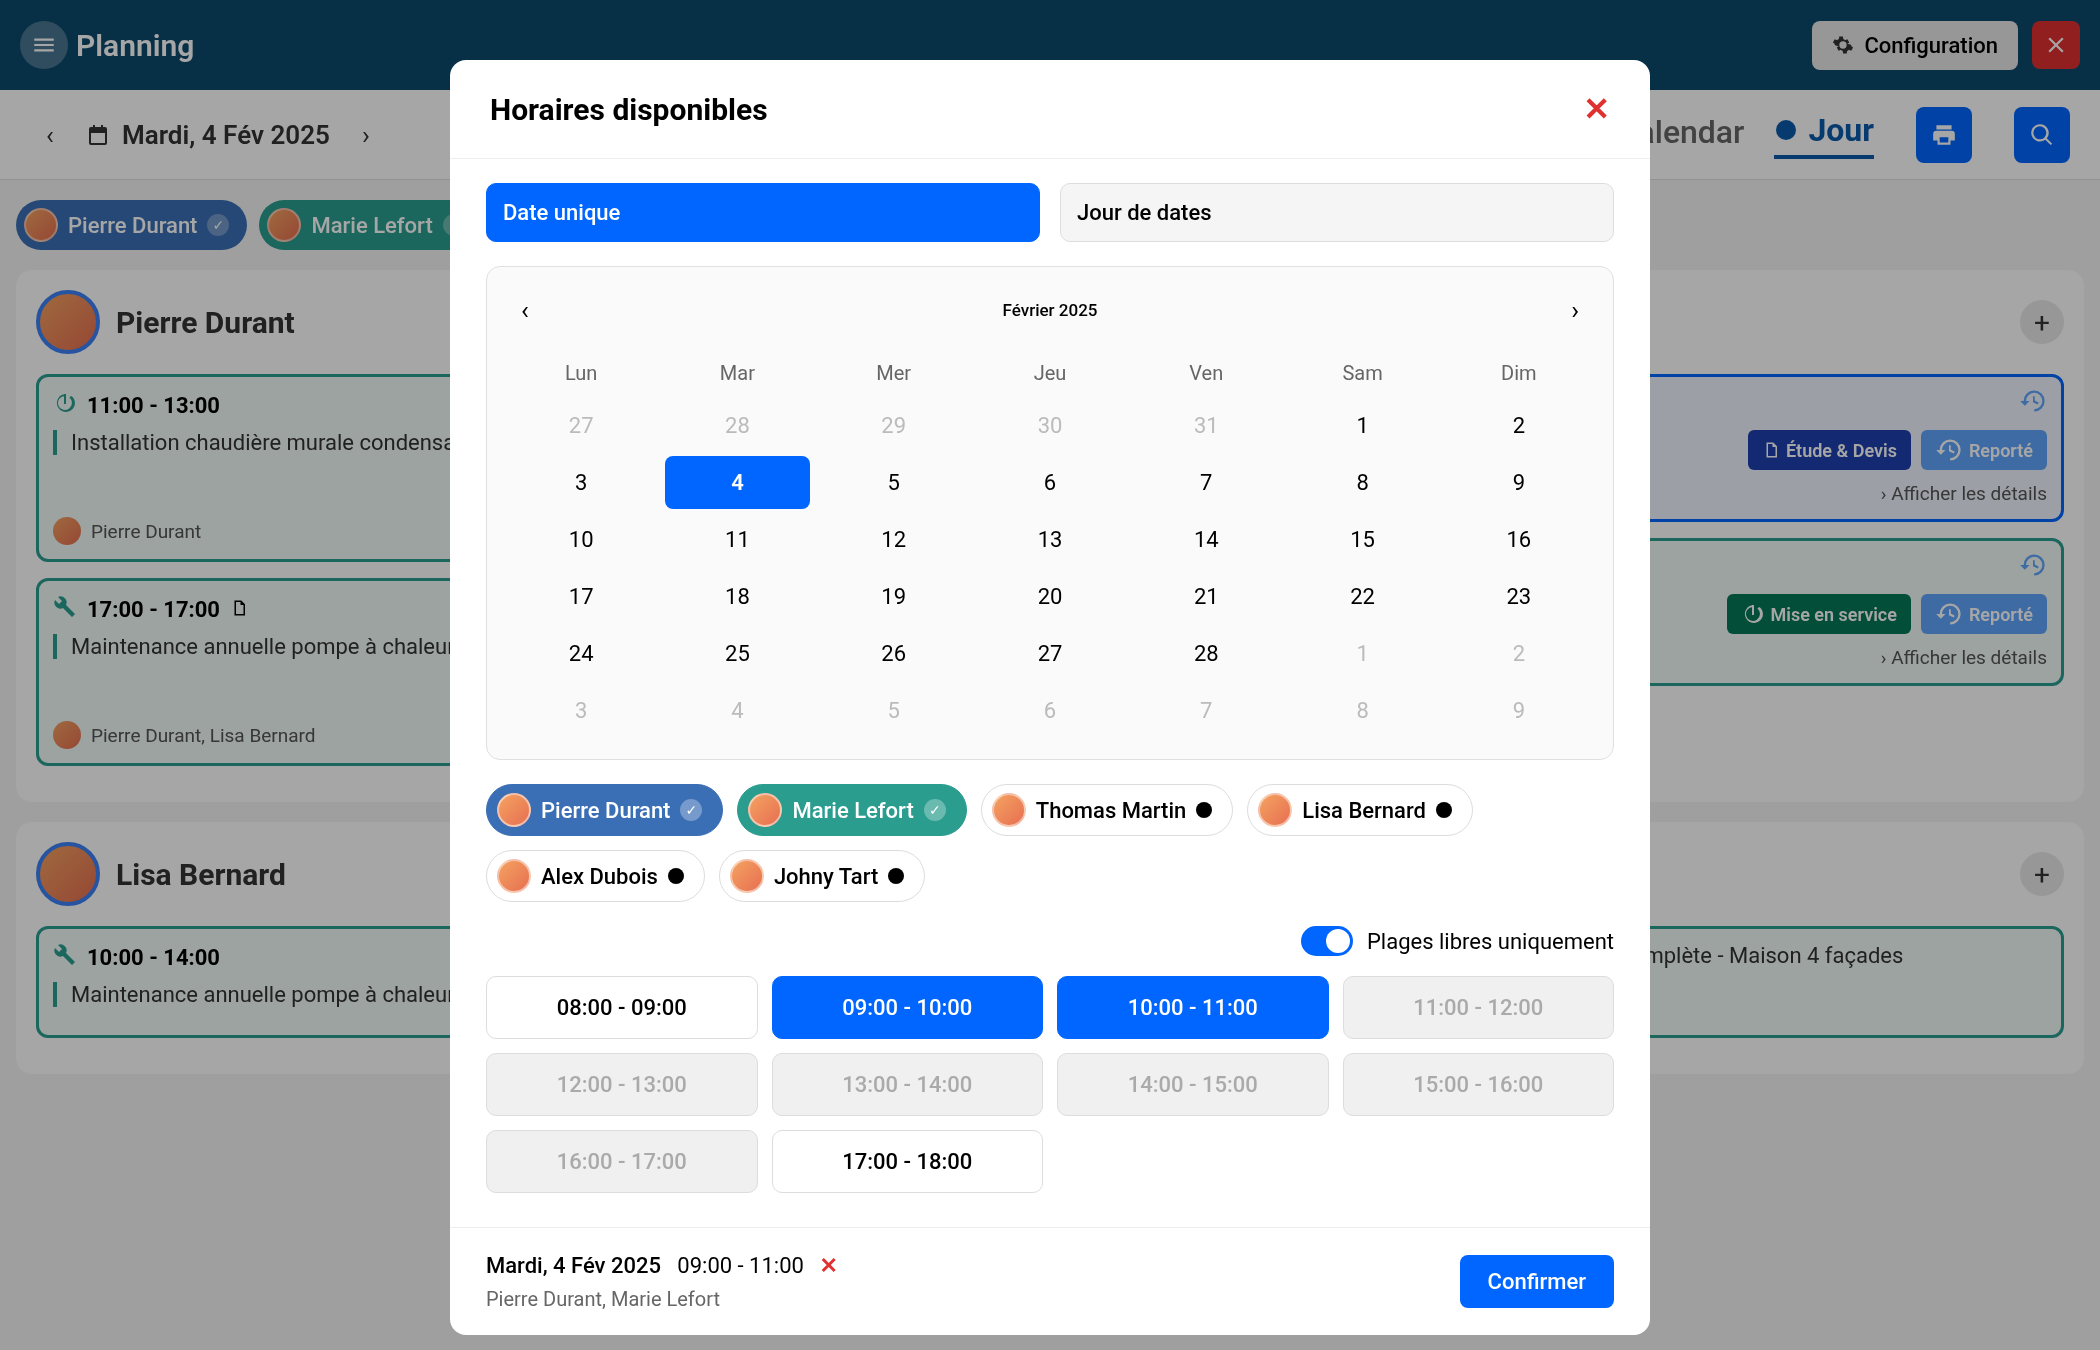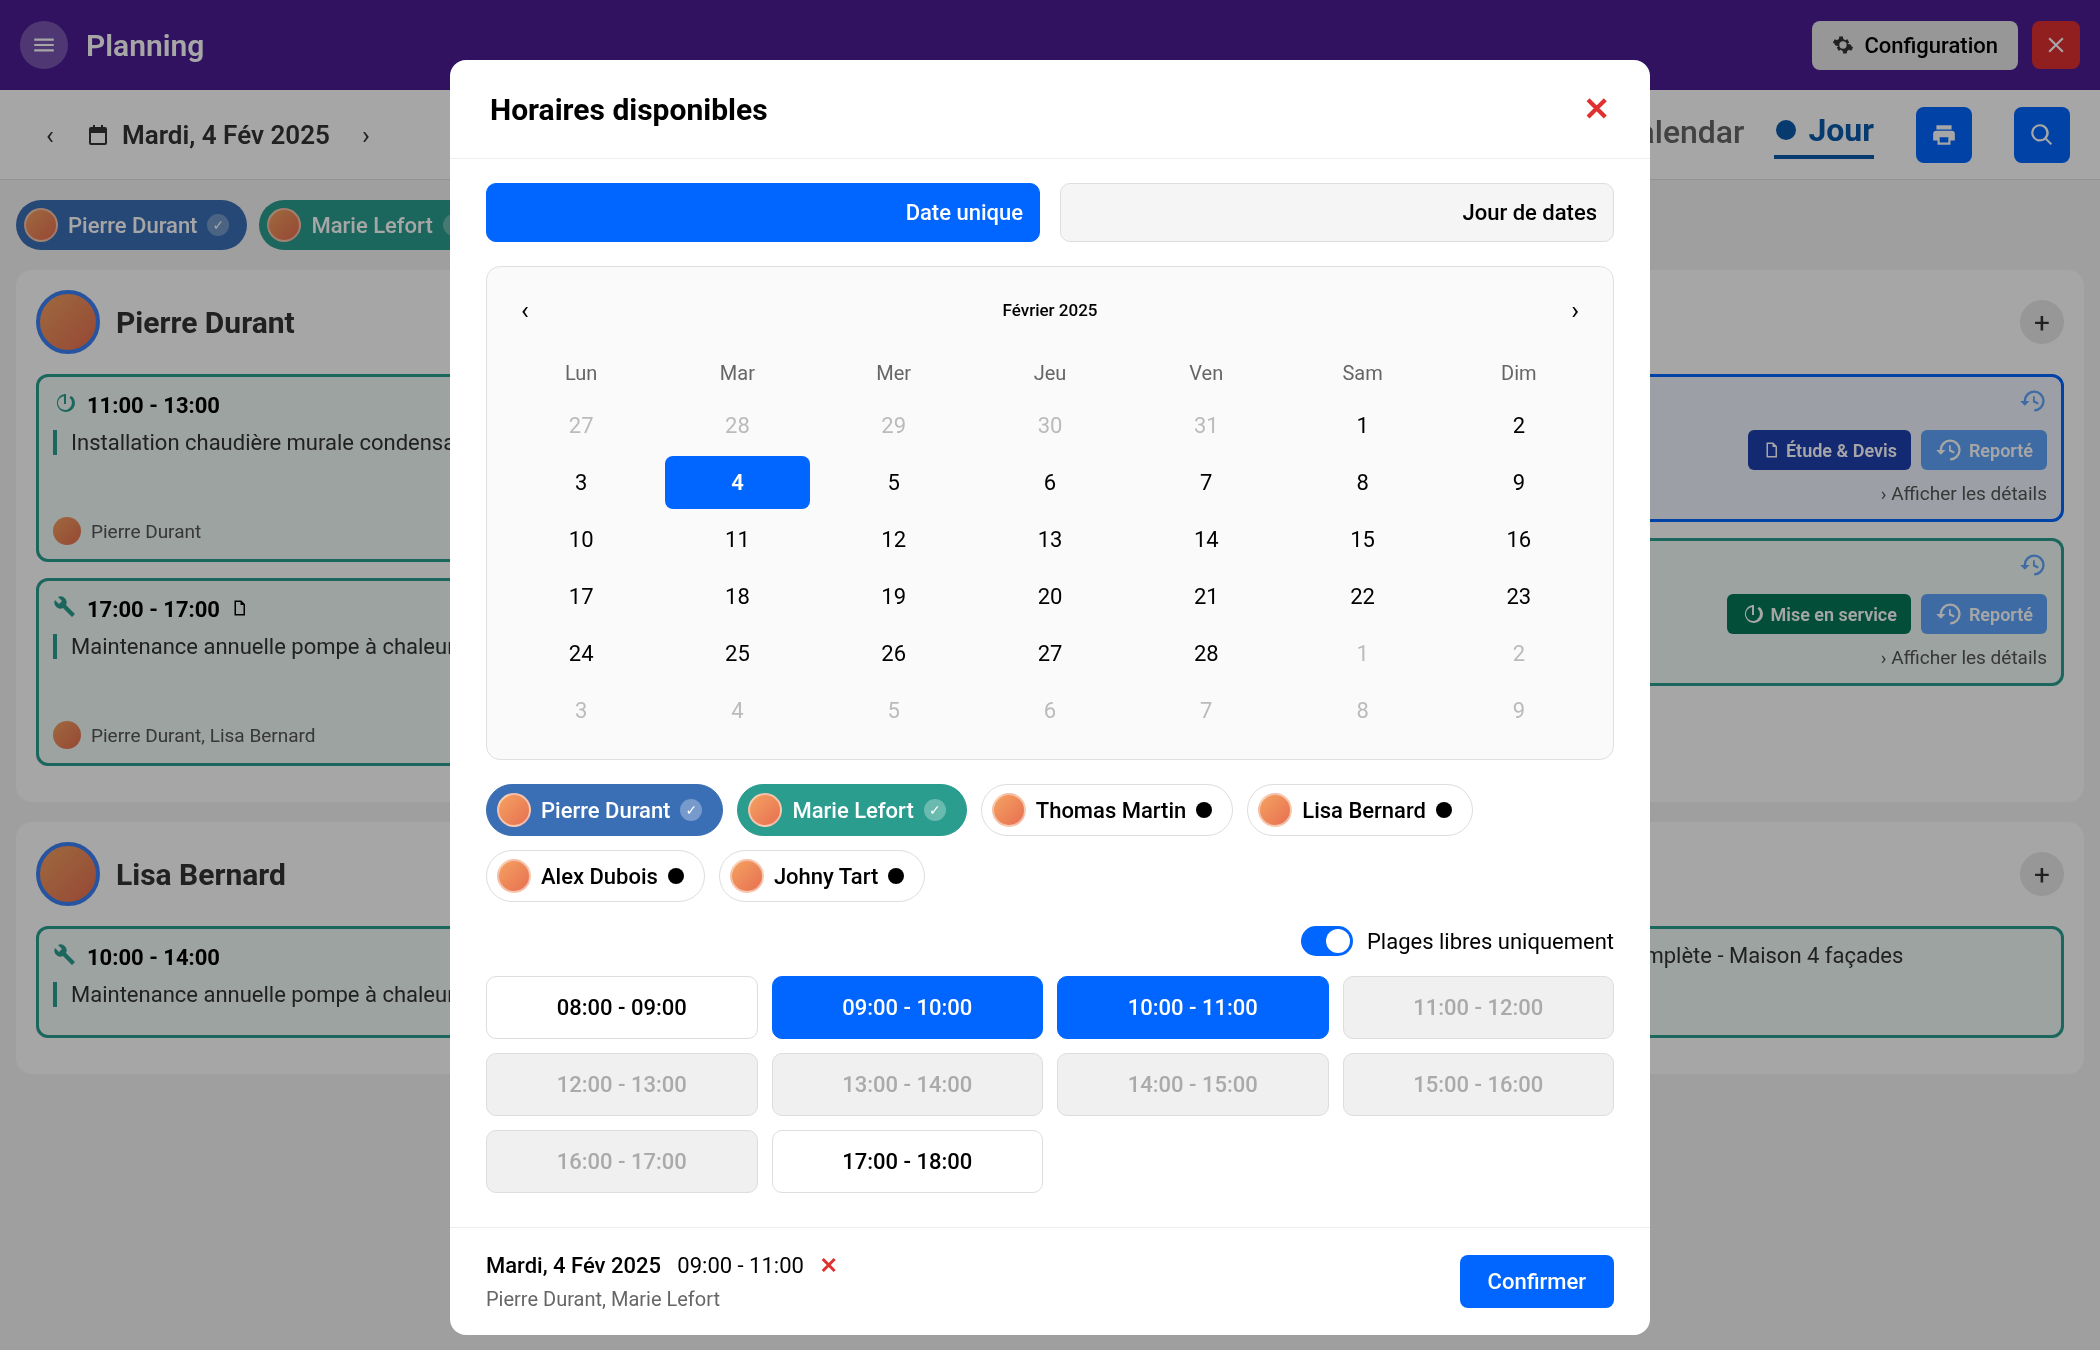--- a/index.html
+++ b/index.html
@@ -1,17 +1,17 @@
 <!DOCTYPE html>
 <html><head>
 <meta charset="utf-8">
 <style>
 *{box-sizing:border-box;margin:0;padding:0;font-family:-apple-system,BlinkMacSystemFont,"Segoe UI",Roboto,sans-serif}
 body{background:#f5f5f5;width:2100px;height:1350px;overflow:hidden;position:relative}
-.topbar{background:#4c1d95;height:90px;display:flex;align-items:center;padding:12px 20px;gap:18px}
+.topbar{background:#0c4a6e;height:90px;display:flex;align-items:center;padding:12px 20px;gap:8px}
 .hamburger{width:48px;height:48px;border-radius:50%;background:rgba(255,255,255,.25);display:flex;align-items:center;justify-content:center;cursor:pointer}
 .hamburger svg{width:26px;height:26px;fill:#fff}
 .app-title{color:#fff;font-size:30px;font-weight:600}
 .topbar-right{margin-left:auto;display:flex;gap:14px}
 .config-btn{background:#e8e8e8;border:none;border-radius:8px;padding:12px 20px;font-size:22px;font-weight:500;display:flex;align-items:center;gap:10px;cursor:pointer}
 .close-top{background:#e03131;border:none;width:48px;height:48px;border-radius:8px;display:flex;align-items:center;justify-content:center;cursor:pointer}
 .close-top svg{width:26px;height:26px;fill:#fff}
 .subbar{background:#fff;height:90px;display:flex;align-items:center;padding:0 30px;border-bottom:1px solid #e0e0e0}
 .nav-arrow{width:40px;height:40px;display:flex;align-items:center;justify-content:center;cursor:pointer;color:#333;font-size:26px}
 .date-label{display:flex;align-items:center;gap:12px;font-size:26px;font-weight:600;color:#333;margin:0 16px}
@@ -49,21 +49,21 @@
 .mini-av{width:28px;height:28px;border-radius:50%;background:linear-gradient(135deg,#f4a261,#e76f51)}
 .details-link{text-align:right;font-size:19px;color:#555;cursor:pointer}
 .corner-icon{position:absolute;top:10px;right:10px;width:32px;height:32px;color:#60a5fa}
 .overlay{position:absolute;inset:0;background:rgba(0,0,0,.35);display:flex;align-items:flex-start;justify-content:center;padding-top:60px}
 .modal{background:#fff;border-radius:16px;width:1200px;max-height:1280px;display:flex;flex-direction:column;overflow:hidden}
 .modal-head{display:flex;align-items:center;justify-content:space-between;padding:30px 40px;border-bottom:1px solid #eee}
 .modal-title{font-size:30px;font-weight:700}
 .modal-close{font-size:32px;color:#e03131;cursor:pointer;font-weight:700}
 .modal-body{padding:24px 36px;overflow-y:auto}
 .seg{display:flex;gap:20px;margin-bottom:24px}
-.seg-btn{flex:1;padding:16px;border-radius:10px;font-size:22px;font-weight:500;text-align:right;cursor:pointer;border:1px solid #ddd;background:#f5f5f5}
+.seg-btn{flex:1;padding:16px;border-radius:10px;font-size:22px;font-weight:500;text-align:left;cursor:pointer;border:1px solid #ddd;background:#f5f5f5}
 .seg-btn.active{background:#0066ff;color:#fff;border-color:#0066ff}
 .cal-box{border:1px solid #e0e0e0;border-radius:14px;padding:20px 16px;background:#fafafa;margin-bottom:24px}
 .cal-nav{display:flex;align-items:center;justify-content:space-between;margin-bottom:16px;padding:0 10px}
 .cal-nav-arrow{font-size:26px;cursor:pointer;padding:8px}
 .cal-month{font-size:17px;font-weight:500}
 .cal-grid{display:grid;grid-template-columns:repeat(7,1fr);text-align:center}
 .cal-dow{font-size:20px;color:#666;padding:12px 0}
 .cal-day{font-size:22px;padding:14px 0;cursor:pointer;border-radius:8px;margin:2px 6px}
 .cal-day.muted{color:#bbb}
 .cal-day.sel{background:#0066ff;color:#fff;font-weight:600}

